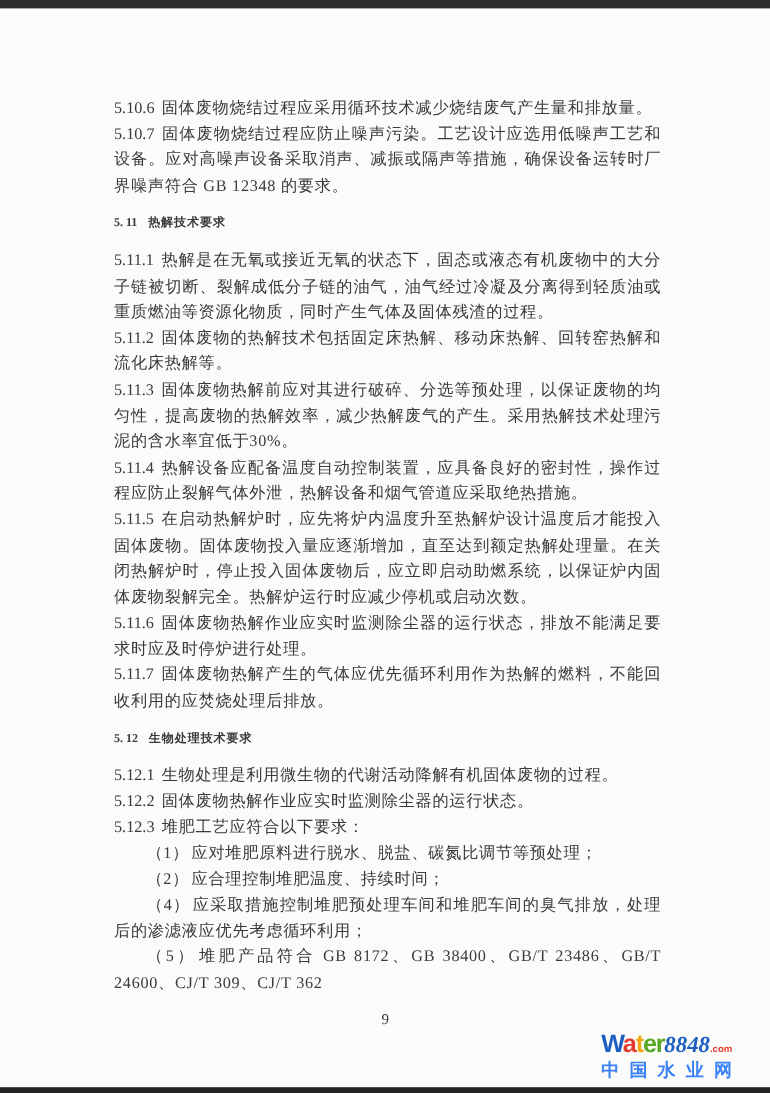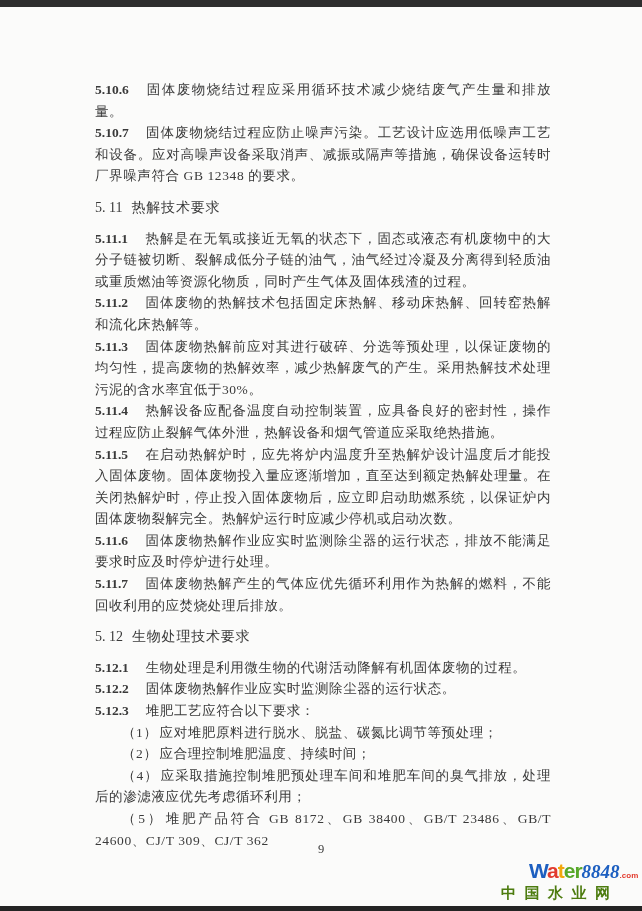--- a/index.html
+++ b/index.html
@@ -14,38 +14,38 @@
   }
   .top-bar{position:absolute;top:0;left:0;width:100%;height:7px;background:#2e2e2e;}
   .bottom-bar{position:absolute;bottom:0;left:0;width:100%;height:5px;background:#242424;}
   .content{
     position:absolute;top:79px;left:95px;width:456px;
     font-size:13.5px;line-height:21.6px;
     text-align:justify;
     letter-spacing:0.6px;
   }
   p.clause{margin:0;}
-  p.clause b.cnum{font-weight:bold;margin-right:17px;letter-spacing:0;}
+  p.clause b.cnum{font-weight:normal;margin-right:6px;letter-spacing:0;}
   h3.sec-heading{
-    font-size:14px;font-weight:normal;
+    font-size:10px;font-weight:bold;
     margin:10px 0 9px 0;letter-spacing:0.8px;
   }
   h3.sec-heading .sec-num{margin-right:9px;letter-spacing:0;}
   p.subitem{margin:0;text-indent:2em;}
   p.subitem b.slabel{font-weight:normal;margin-right:2px;}
   .page-number{
     position:absolute;top:842px;left:0;width:100%;
     text-align:center;font-size:12.5px;color:#3a3a3a;
   }
   .logo{
     position:absolute;right:3px;top:860px;width:138px;
     font-family:"Liberation Sans","DejaVu Sans",sans-serif;
     text-align:left;line-height:1;
   }
-  .logo-line1{white-space:nowrap;margin-left:28px;}
+  .logo-line1{white-space:nowrap;}
   .logo-water{font-weight:bold;font-size:21px;letter-spacing:-1px;}
   .logo-8848{
     font-family:"Liberation Serif","DejaVu Serif",serif;
     font-style:italic;font-weight:bold;font-size:19px;letter-spacing:0;
   }
   .logo-com{font-size:8px;font-weight:bold;vertical-align:baseline;}
   .logo-tagline{
     margin-top:4px;font-weight:bold;font-size:15px;
     letter-spacing:8.5px;white-space:nowrap;
   }
@@ -95,17 +95,17 @@
     <p class="subitem"><b class="slabel">（4）</b><span>应采取措施控制堆肥预处理车间和堆肥车间的臭气排放，处理后的渗滤液应优先考虑循环利用；</span></p>
 
     <p class="subitem"><b class="slabel">（5）</b><span>堆肥产品符合 GB 8172、GB 38400、GB/T 23486、GB/T 24600、CJ/T 309、CJ/T 362</span></p>
 
   </div>
 
   <div class="page-number">9</div>
 
   <div class="logo">
     <div class="logo-line1"><span class="logo-water"><span style="color: rgb(29, 95, 192);">W</span><span style="color: rgb(226, 59, 46);">a</span><span style="color: rgb(242, 167, 12);">t</span><span style="color: rgb(87, 168, 41);">e</span><span style="color: rgb(87, 168, 41);">r</span></span><span class="logo-8848" style="color: rgb(29, 95, 192);">8848</span><span class="logo-com" style="color: rgb(226, 59, 46);">.com</span></div>
-    <div class="logo-tagline" style="color: #4d7c0f;">中国水业网</div>
+    <div class="logo-tagline" style="color: #3b82f6;">中国水业网</div>
   </div>
 
   <div class="bottom-bar"></div>
 </div>
 
 </body></html>

